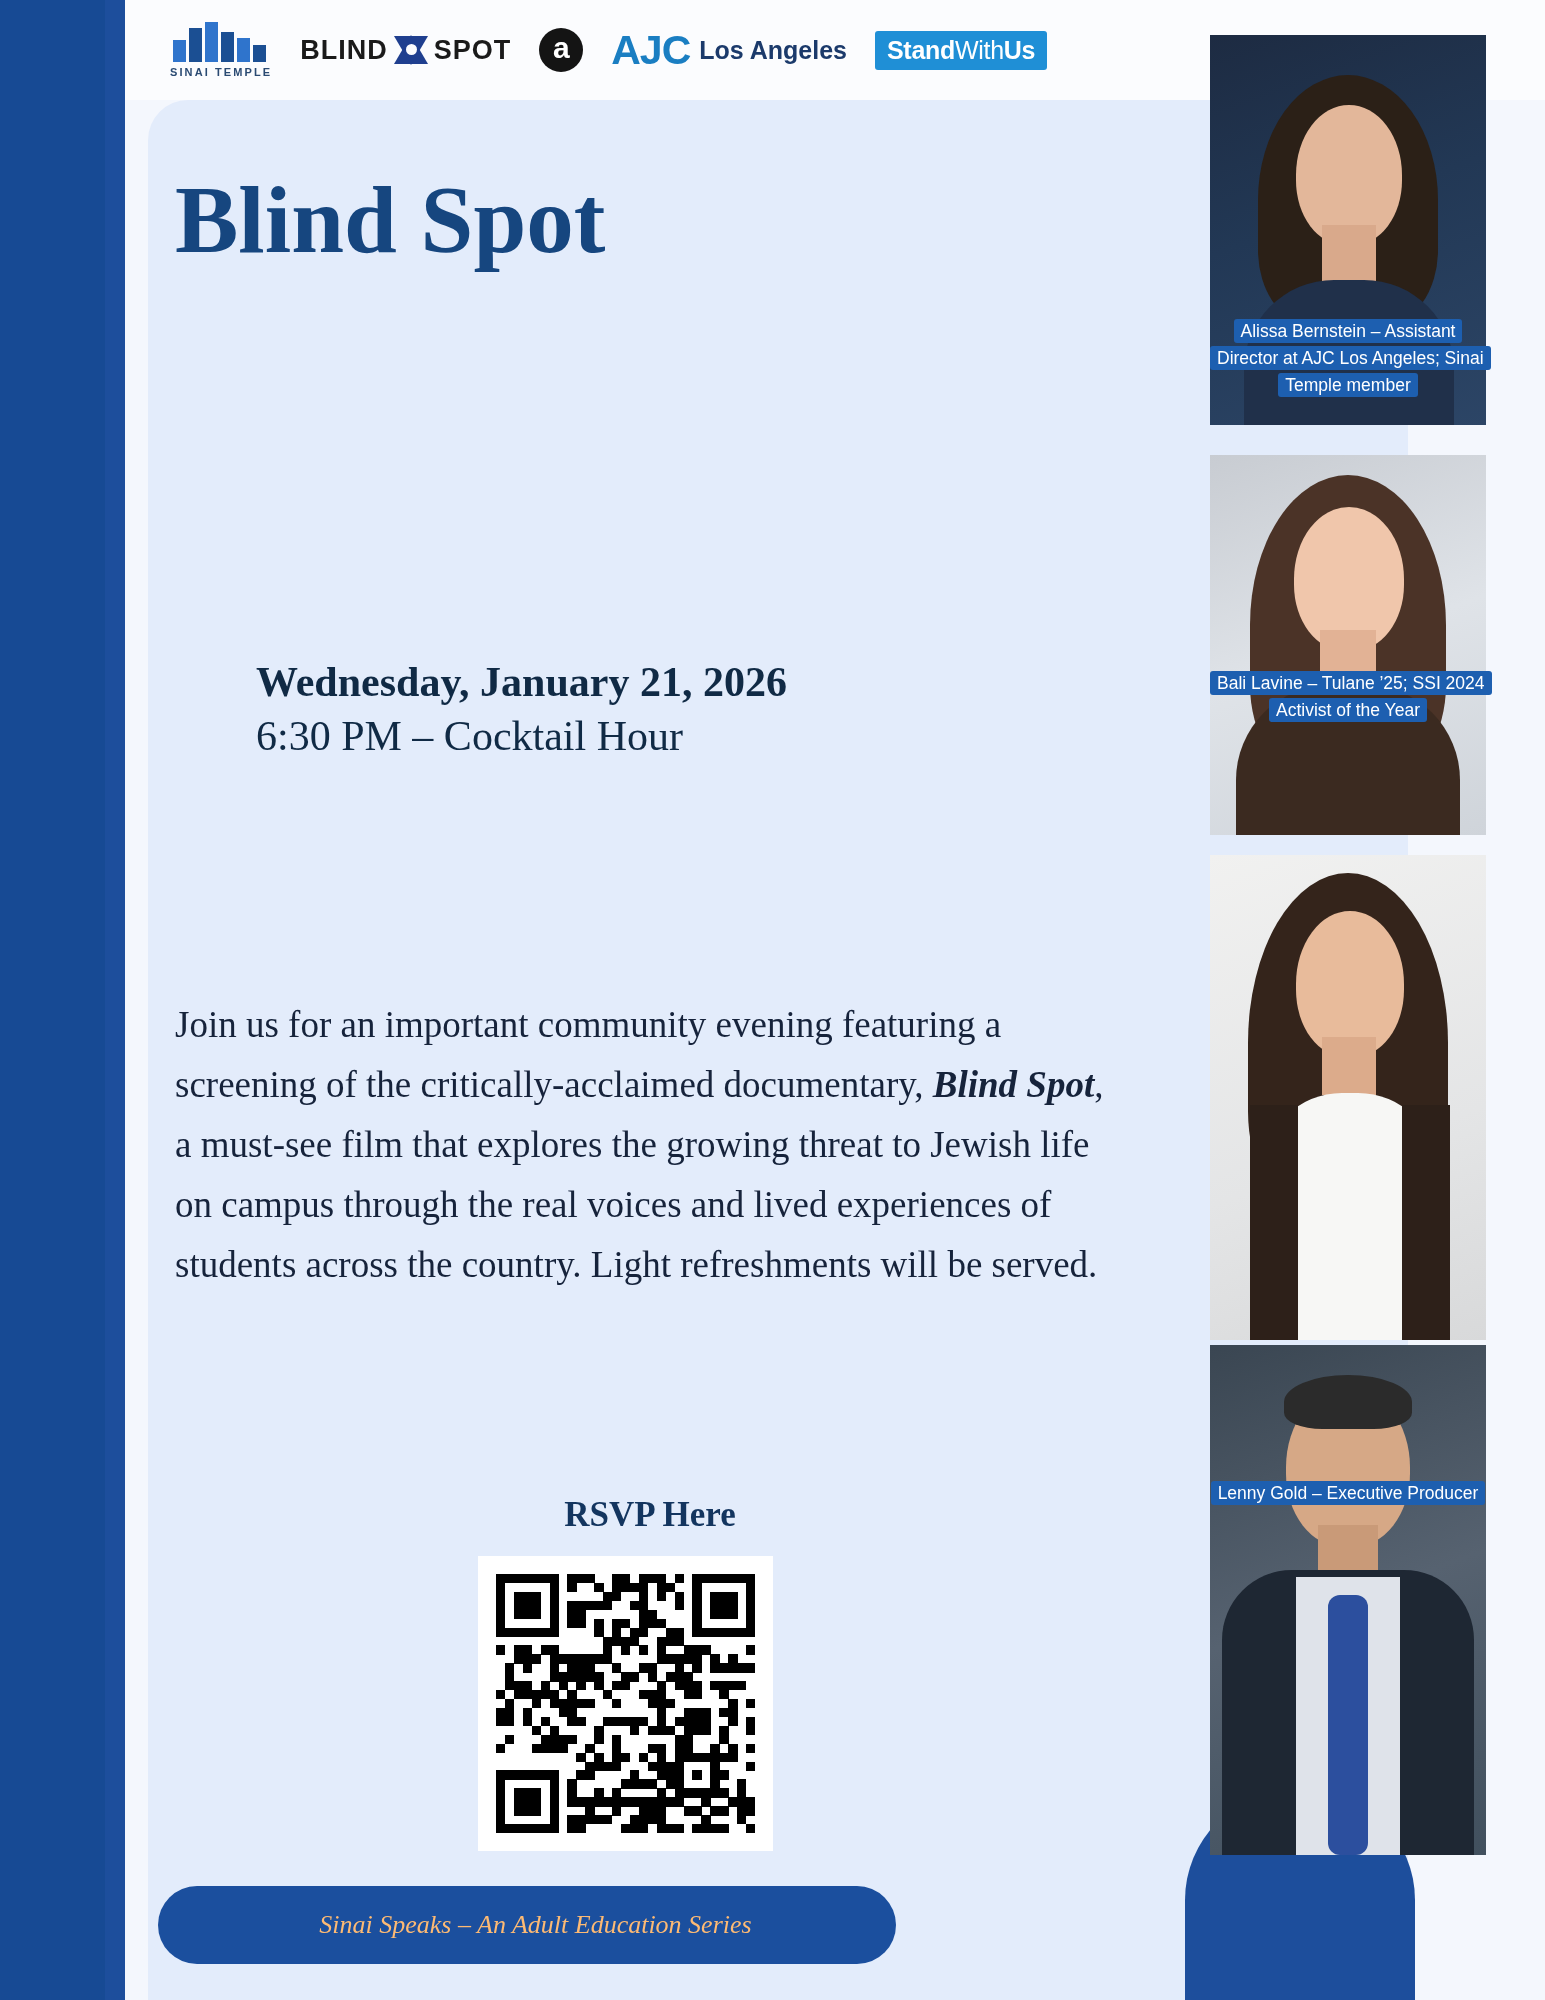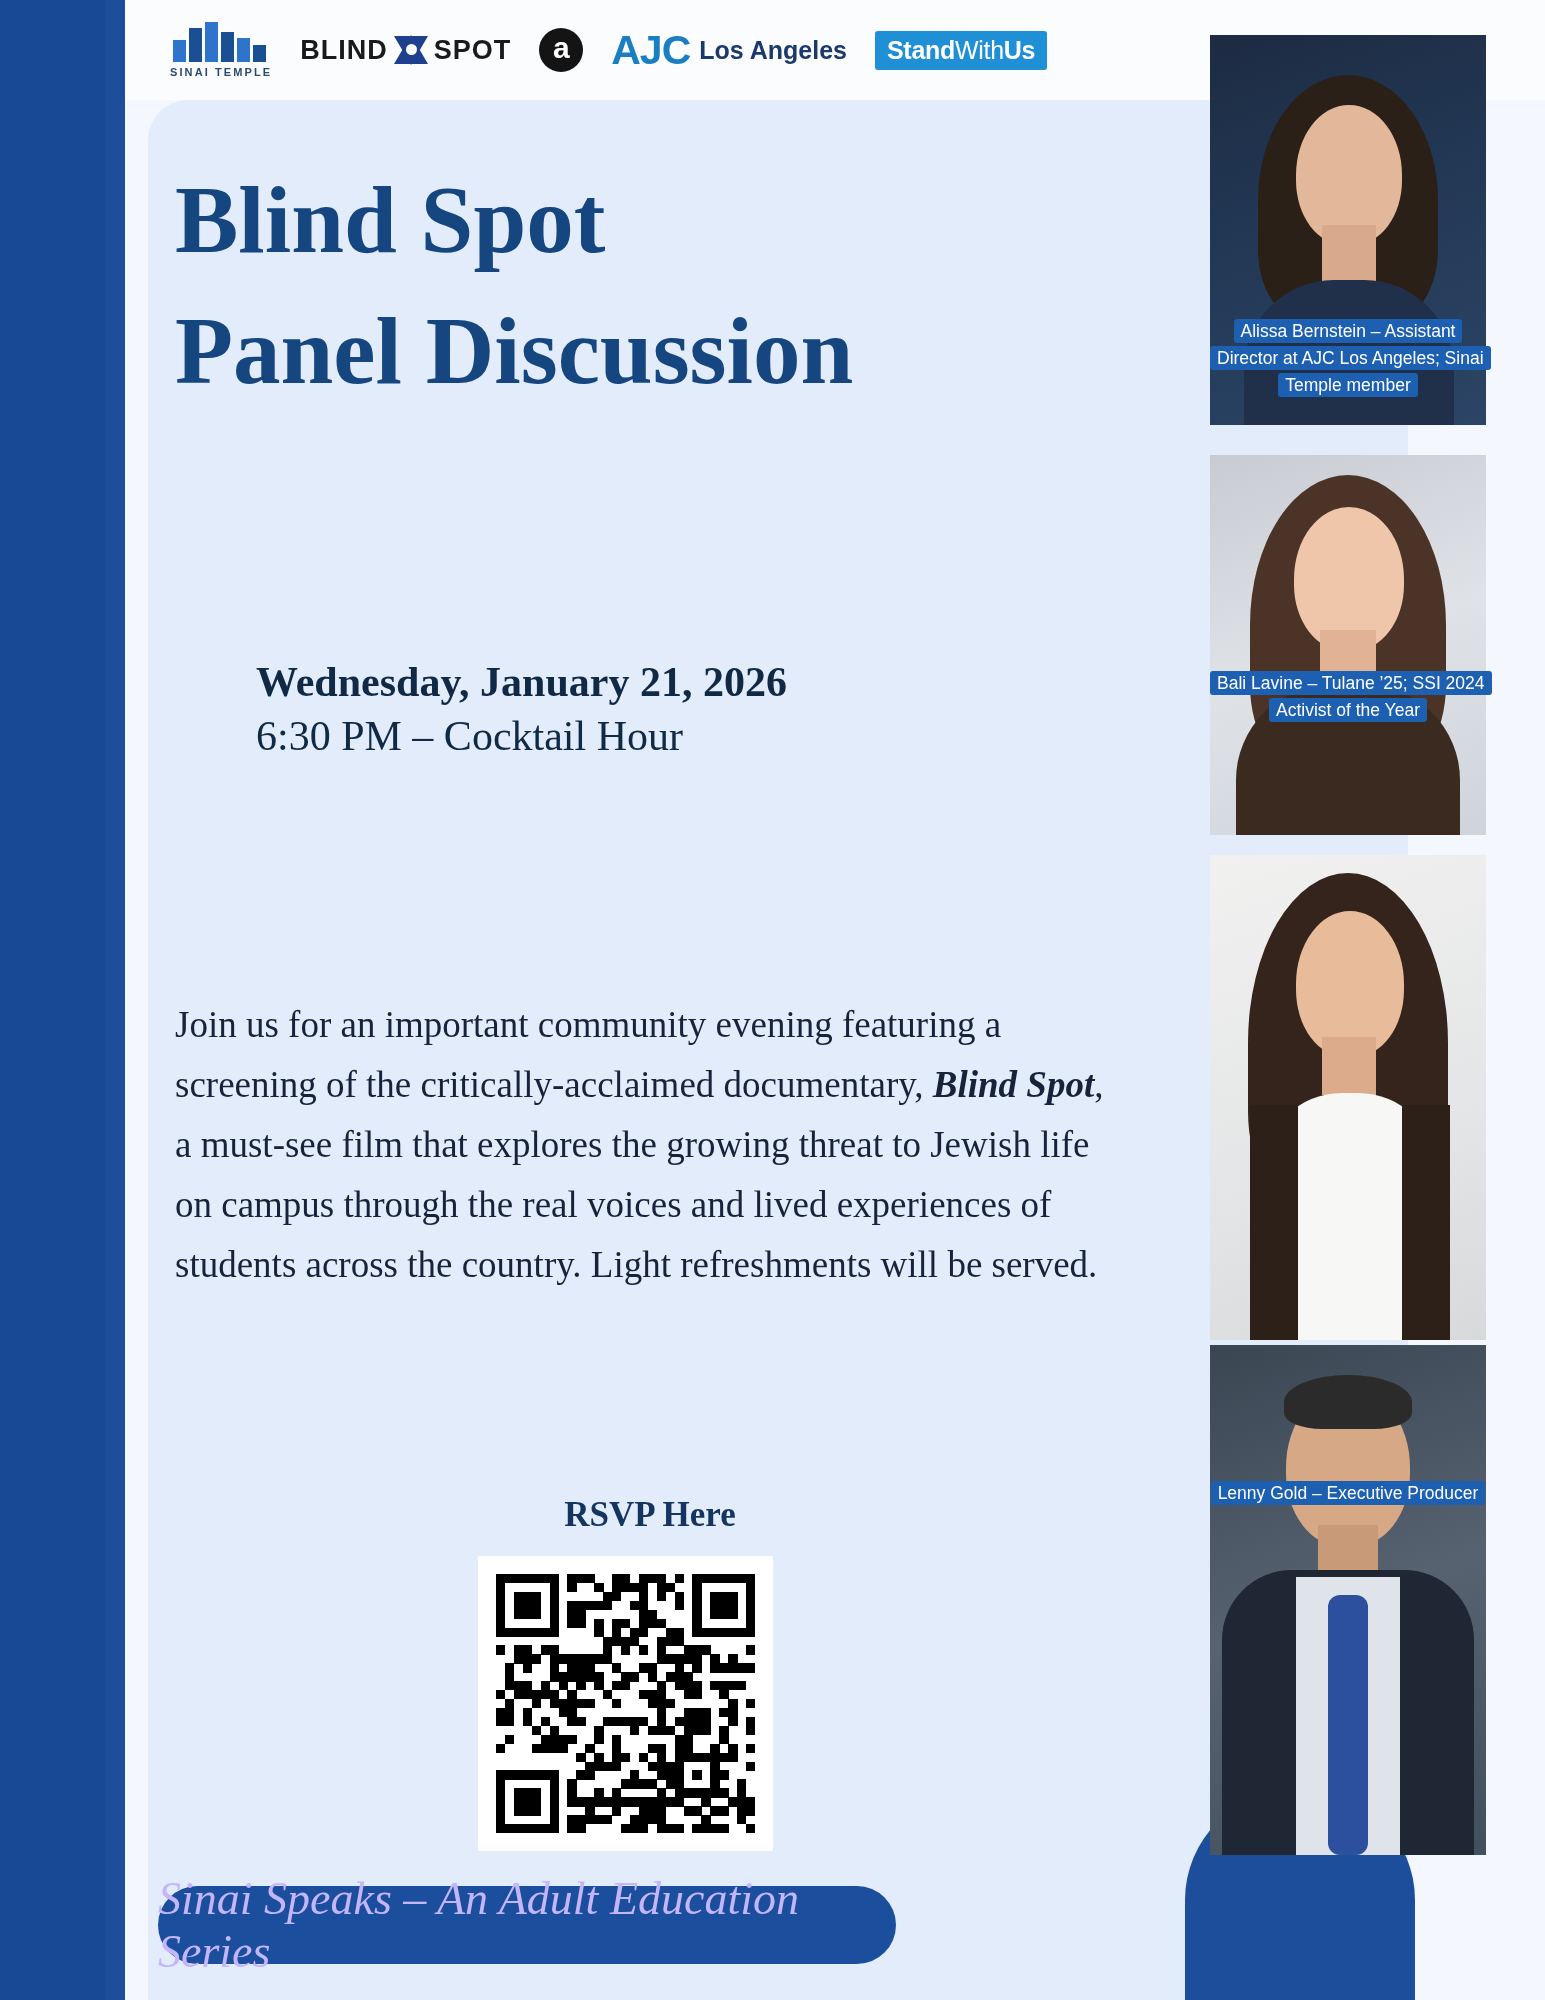--- a/index.html
+++ b/index.html
@@ -263,22 +263,23 @@
     height: 78px;
     border-radius: 39px;
     background: #1b4f9e;
     display: flex;
     align-items: center;
     justify-content: center;
   }
   .footer-pill span {
     font-family: "Liberation Serif", serif;
     font-style: italic;
-    font-size: 46px;
-    color: #c4b5fd;
+    font-size: 26px;
+    color: #fdba74;
+    margin-left: 17px;
   }
 
   
   .photo-col {
     position: absolute;
     left: 1210px;
     top: 0;
     width: 276px;
     height: 2000px;
   }
@@ -398,21 +399,20 @@
     <div class="logo">
       <div class="swu">
         <span>Stand</span><span class="thin">With</span><span>Us</span>
       </div>
     </div>
 
   </div>
 
   <div class="headline">
     <div>Blind Spot</div>
-    <div>Panel Discussion</div>
   </div>
 
   <div class="subhead">
     <div class="bold">Wednesday, January 21, 2026</div>
     <div class="reg">6:30 PM – Cocktail Hour</div>
   </div>
 
   <div class="body-copy"><span>Join us for an important community evening featuring a screening of the critically-acclaimed documentary, </span><b>Blind Spot</b><span>, a must-see film that explores the growing threat to Jewish life on campus through the real voices and lived experiences of students across the country. Light refreshments will be served.</span></div>
 
   <div class="rsvp-title">RSVP Here</div>

